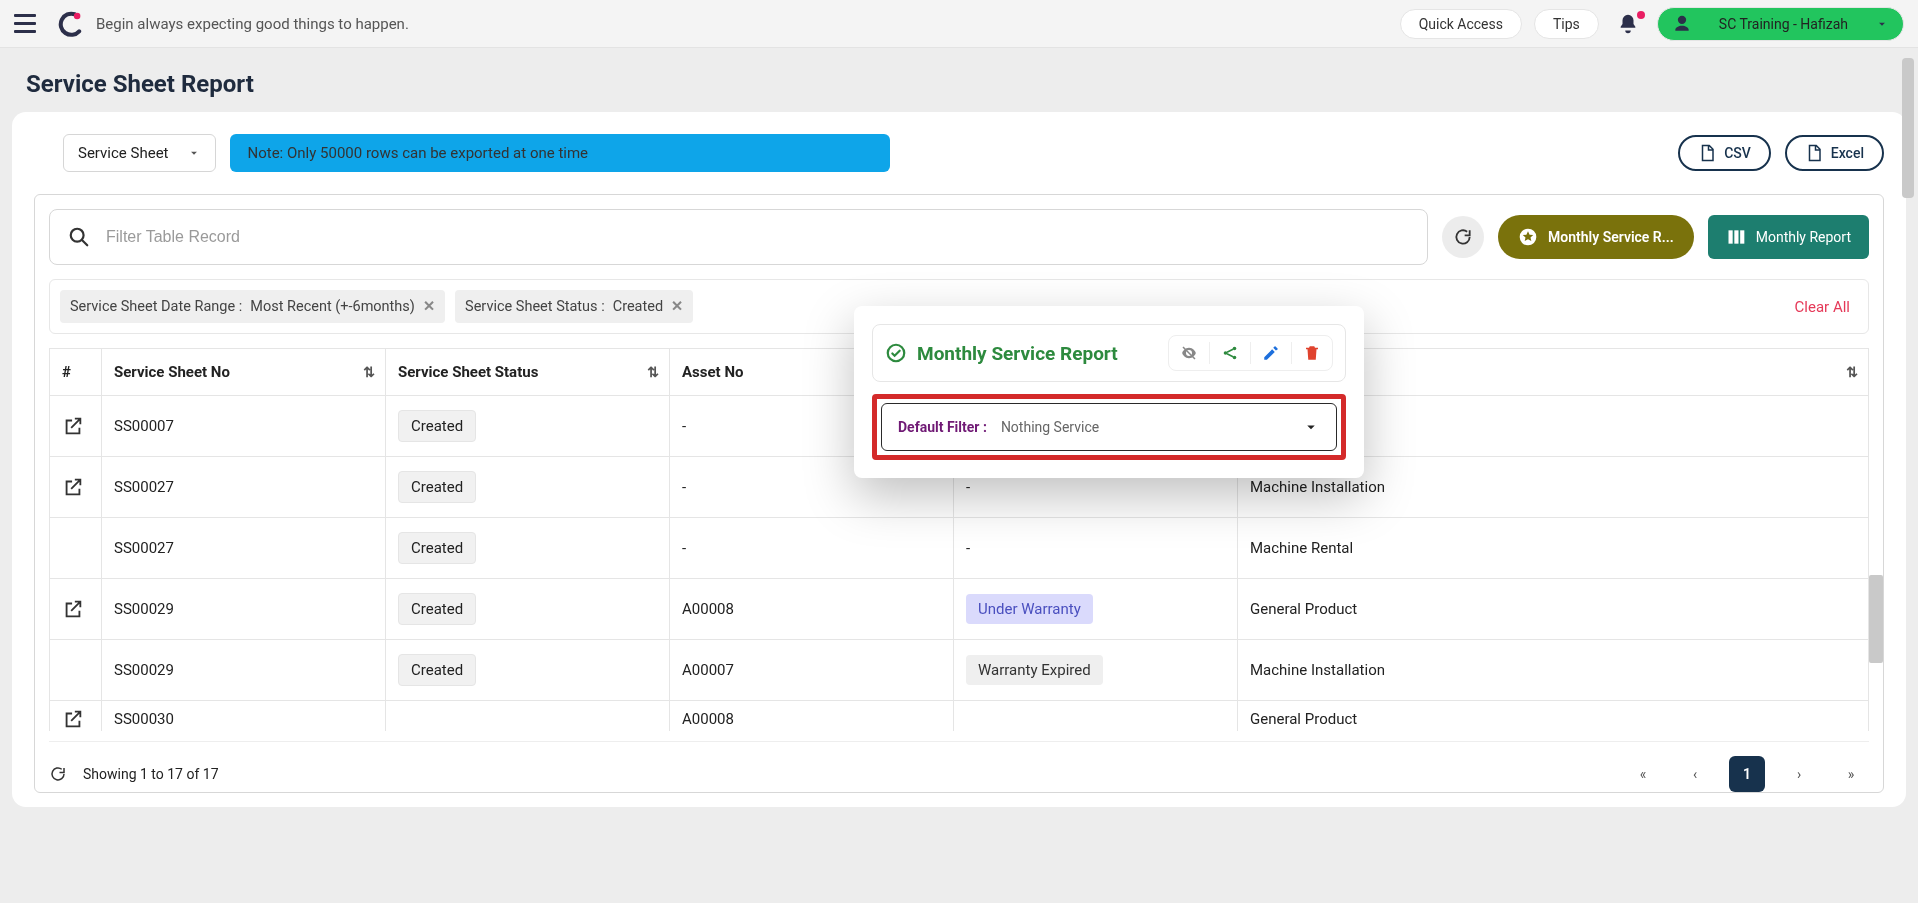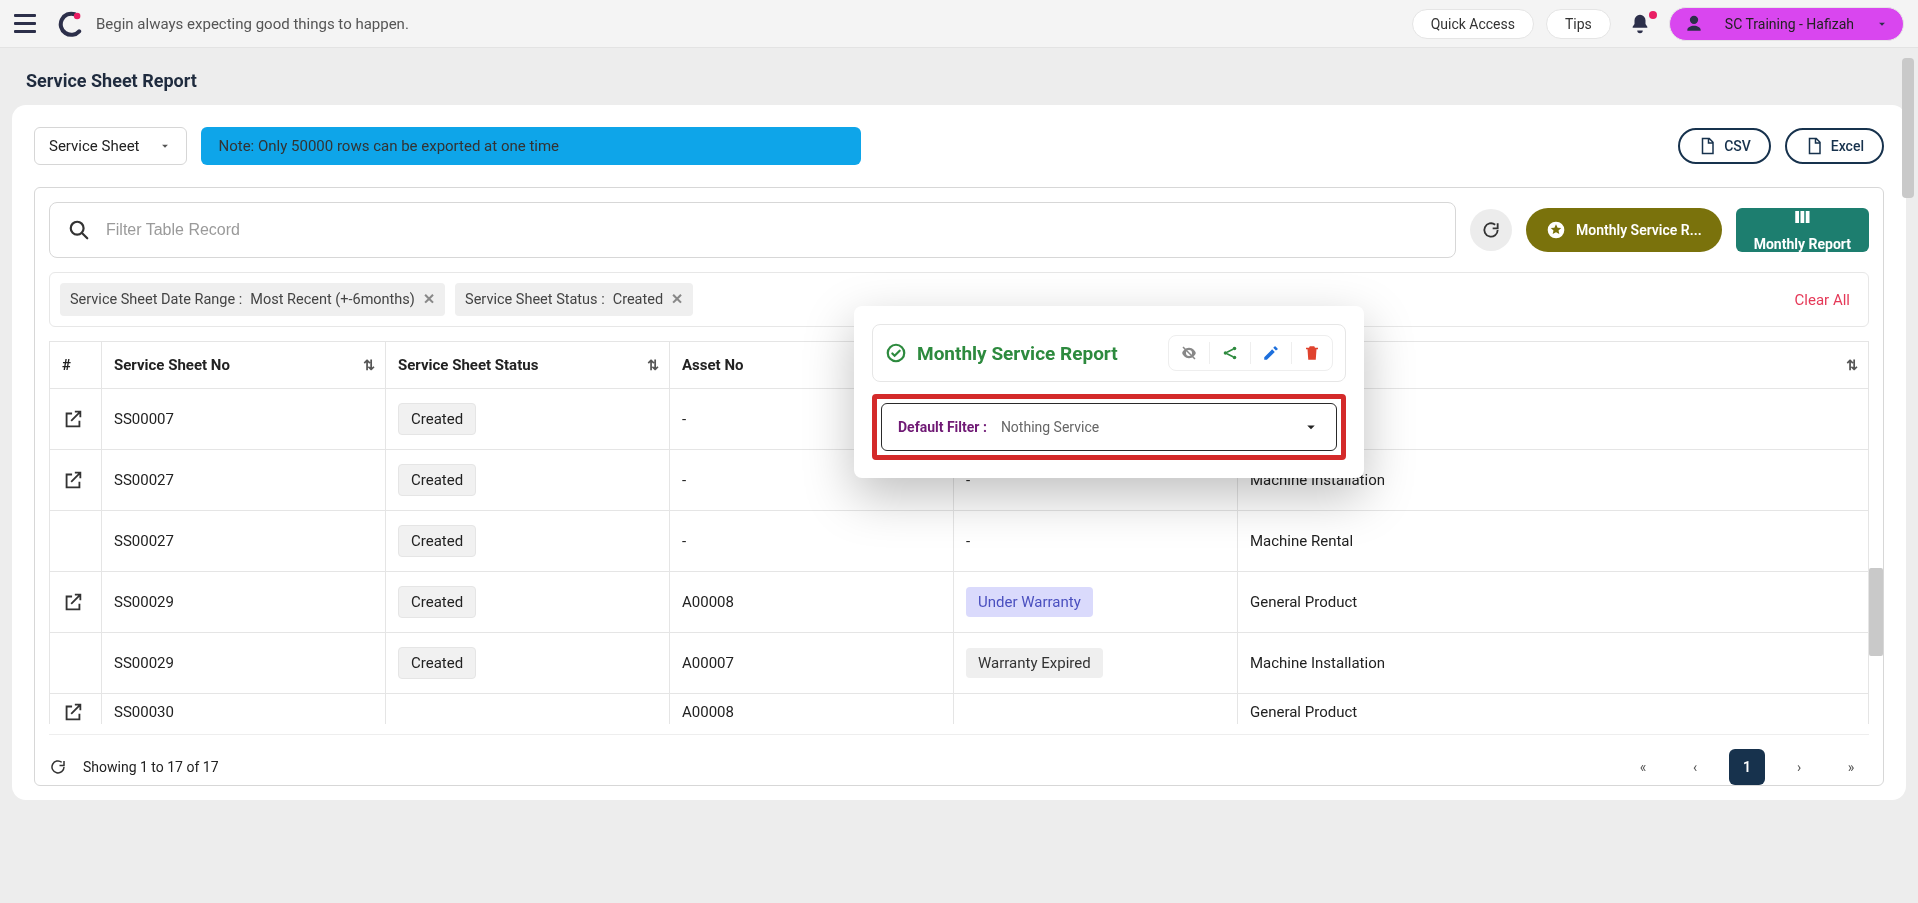--- a/index.html
+++ b/index.html
@@ -44,45 +44,45 @@
     color: #333;
     border: 1px solid #e5e5e5;
     cursor: pointer;
   }
   .notif-wrap { position: relative; cursor: pointer; padding: 0 6px;}
   .notif-dot {
     position: absolute; top: -2px; right: 0;
     width: 8px; height: 8px; background: #e91e63; border-radius: 50%;
   }
   .user-pill {
-    display: flex; align-items: center; gap: 21px;
-    background: #d946ef; border-radius: 20px; padding: 6px 14px;
+    display: flex; align-items: center; gap: 27px;
+    background: #22c55e; border-radius: 20px; padding: 6px 14px;
     border: 1px solid #e5e5e5; cursor: pointer;
   }
   .topbar-right{display:flex; align-items:center; gap:12px;}
 
   
   .page-title {
-    font-size: 18px;
+    font-size: 24px;
     font-weight: 700;
     color: #1f2b3e;
     padding: 22px 26px 14px;
   }
 
   
   .card {
     background: #fff;
     margin: 0 12px 12px;
     border-radius: 14px;
     padding: 22px 22px 14px;
     position: relative;
   }
 
   
-  .row1 { display: flex; align-items: center; gap: 14px; }
+  .row1 { display: flex; align-items: center; gap: 14px; margin-left: 29px; }
   .sheet-select {
     border: 1px solid #d6d6d6; border-radius: 6px;
     padding: 9px 14px; display: flex; align-items: center; gap: 18px;
     cursor: pointer; font-size: 15px;
   }
   .note-box {
     background: #0ea5e9; border-radius: 6px; padding: 10px 18px; flex: 0 0 660px;
     color: #333; font-size: 15px;
   }
   .row1-spacer { flex: 1; }
@@ -130,21 +130,21 @@
     color: #fff; border-radius: 22px;
     height: 44px; padding: 0 20px;
     display: flex; align-items: center; gap: 10px;
     font-weight: 600; cursor: pointer;
   }
   .teal-btn {
     background: #1d7e6f;
     color: #fff; border-radius: 6px;
     height: 44px; padding: 0 18px;
     display: flex; align-items: center; gap: 10px;
-    font-weight: 700; cursor: pointer; flex-direction: column;
+    font-weight: 400; cursor: pointer;
   }
 
   
   .chips-row {
     display: flex; align-items: center; gap: 10px;
     border: 1px solid #e7e7e7; border-radius: 6px;
     padding: 10px; margin-top: 14px;
     position: relative;
   }
   .chip {

